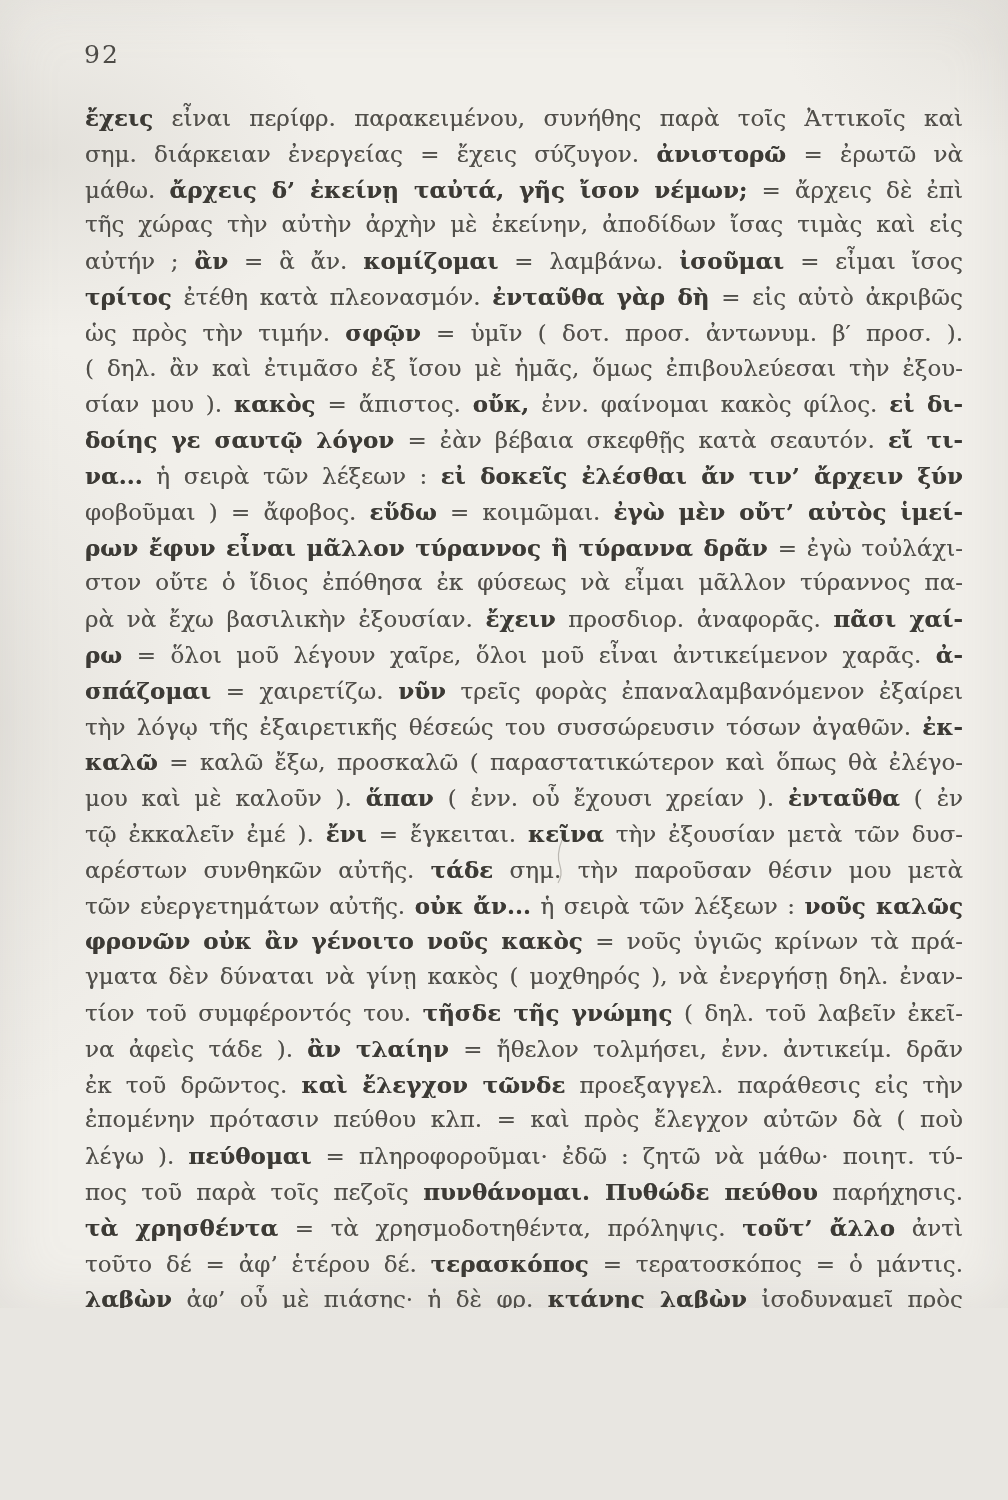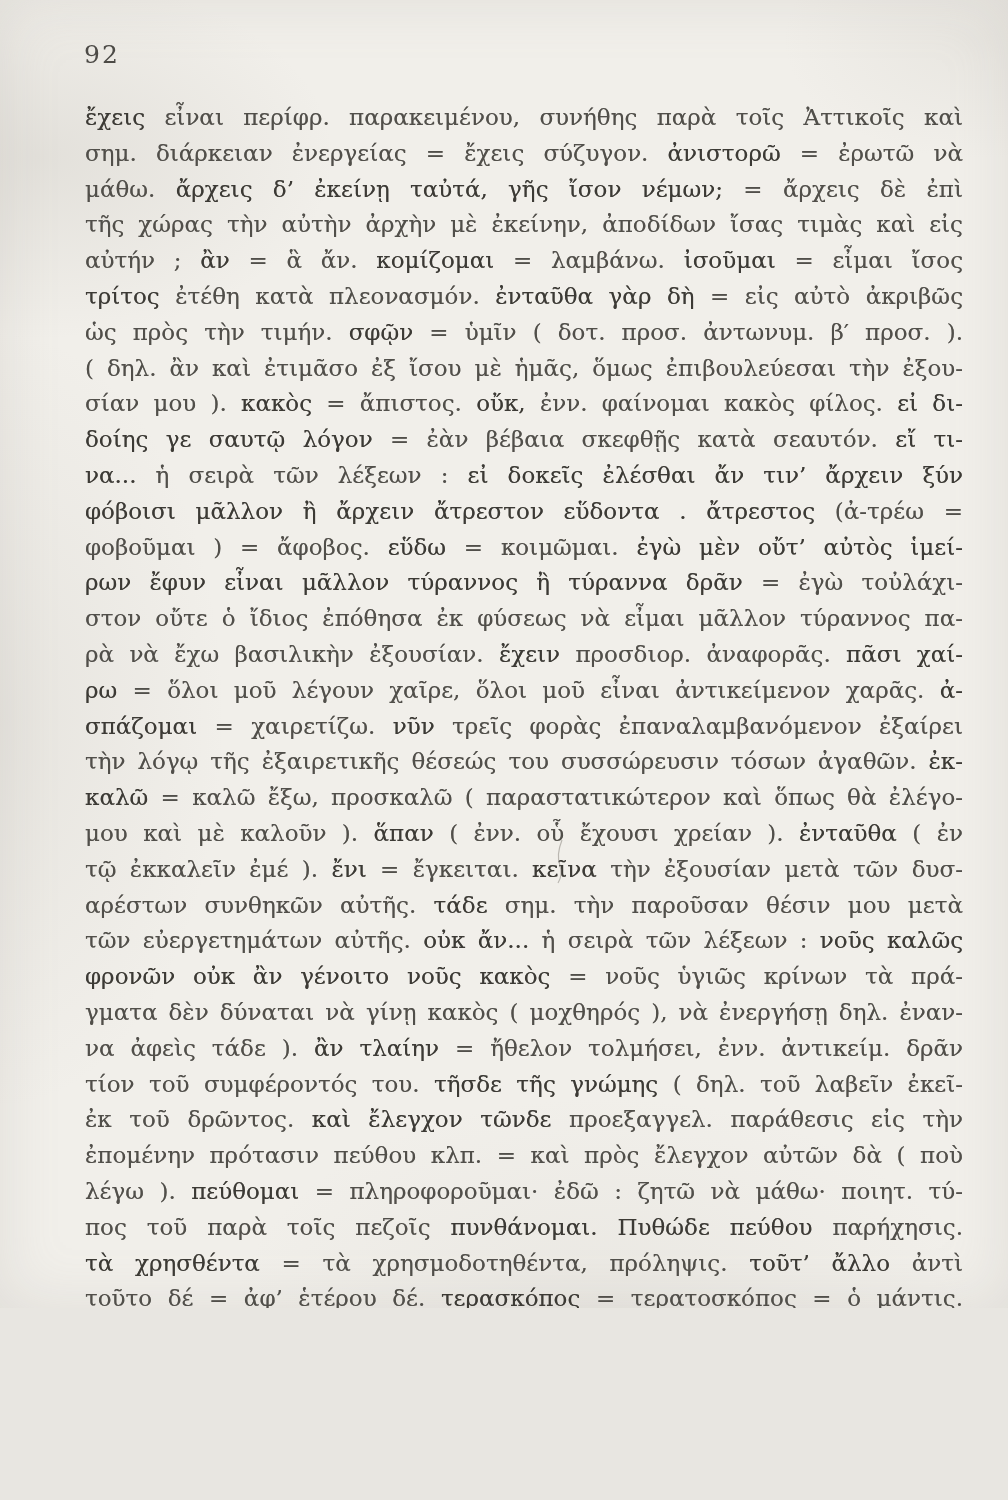--- a/index.html
+++ b/index.html
@@ -46,21 +46,21 @@
     height:35.8px;
     line-height:35.8px;
     text-align:justify;
     text-align-last:justify;
     -moz-text-align-last:justify;
     overflow:hidden;
     white-space:normal;
     text-shadow:0 0 0.5px rgba(81,79,74,0.55);
   }
   .line .b{
-    font-weight:normal;
+    font-weight:bold;
     color:var(--bold-ink);
     text-shadow:0 0 0.5px rgba(60,58,53,0.6);
   }
   .scratch{
     position:absolute;
     left:552px;
     top:838px;
     width:18px;
     height:46px;
     opacity:0.55;
@@ -77,37 +77,36 @@
       <div class="line"><span>σημ. διάρκειαν ἐνεργείας = ἔχεις σύζυγον. </span><span class="b">ἀνιστορῶ</span><span> = ἐρωτῶ νὰ</span></div>
       <div class="line"><span>μάθω. </span><span class="b">ἄρχεις δ’ ἐκείνῃ ταὐτά, γῆς ἴσον νέμων;</span><span> = ἄρχεις δὲ ἐπὶ</span></div>
       <div class="line"><span>τῆς χώρας τὴν αὐτὴν ἀρχὴν μὲ ἐκείνην, ἀποδίδων ἴσας τιμὰς καὶ εἰς</span></div>
       <div class="line"><span>αὐτήν ; </span><span class="b">ἂν</span><span> = ἃ ἄν. </span><span class="b">κομίζομαι</span><span> = λαμβάνω. </span><span class="b">ἰσοῦμαι</span><span> = εἶμαι ἴσος</span></div>
       <div class="line"><span class="b">τρίτος</span><span> ἐτέθη κατὰ πλεονασμόν. </span><span class="b">ἐνταῦθα γὰρ δὴ</span><span> = εἰς αὐτὸ ἀκριβῶς</span></div>
       <div class="line"><span>ὡς πρὸς τὴν τιμήν. </span><span class="b">σφῷν</span><span> = ὑμῖν ( δοτ. προσ. ἀντωνυμ. β′ προσ. ).</span></div>
       <div class="line"><span>( δηλ. ἂν καὶ ἐτιμᾶσο ἐξ ἴσου μὲ ἡμᾶς, ὅμως ἐπιβουλεύεσαι τὴν ἐξου-</span></div>
       <div class="line"><span>σίαν μου ). </span><span class="b">κακὸς</span><span> = ἄπιστος. </span><span class="b">οὔκ,</span><span> ἐνν. φαίνομαι κακὸς φίλος. </span><span class="b">εἰ δι-</span></div>
       <div class="line"><span class="b">δοίης γε σαυτῷ λόγον</span><span> = ἐὰν βέβαια σκεφθῇς κατὰ σεαυτόν. </span><span class="b">εἴ τι-</span></div>
       <div class="line"><span class="b">να...</span><span> ἡ σειρὰ τῶν λέξεων : </span><span class="b">εἰ δοκεῖς ἐλέσθαι ἄν τιν’ ἄρχειν ξύν</span></div>
-      <div class="line"><span class="b">φόβοισι μᾶλλον ἢ ἄρχειν ἄτρεστον εὕδοντα .</span><span> </span><span class="b">ἄτρεστος</span><span> (ἀ-τρέω =</span></div>
       <div class="line"><span>φοβοῦμαι ) = ἄφοβος. </span><span class="b">εὕδω</span><span> = κοιμῶμαι. </span><span class="b">ἐγὼ μὲν οὔτ’ αὐτὸς ἱμεί-</span></div>
       <div class="line"><span class="b">ρων ἔφυν εἶναι μᾶλλον τύραννος ἢ τύραννα δρᾶν</span><span> = ἐγὼ τοὐλάχι-</span></div>
       <div class="line"><span>στον οὔτε ὁ ἴδιος ἐπόθησα ἐκ φύσεως νὰ εἶμαι μᾶλλον τύραννος πα-</span></div>
       <div class="line"><span>ρὰ νὰ ἔχω βασιλικὴν ἐξουσίαν. </span><span class="b">ἔχειν</span><span> προσδιορ. ἀναφορᾶς. </span><span class="b">πᾶσι χαί-</span></div>
       <div class="line"><span class="b">ρω</span><span> = ὅλοι μοῦ λέγουν χαῖρε, ὅλοι μοῦ εἶναι ἀντικείμενον χαρᾶς. </span><span class="b">ἀ-</span></div>
       <div class="line"><span class="b">σπάζομαι</span><span> = χαιρετίζω. </span><span class="b">νῦν</span><span> τρεῖς φορὰς ἐπαναλαμβανόμενον ἐξαίρει</span></div>
       <div class="line"><span>τὴν λόγῳ τῆς ἐξαιρετικῆς θέσεώς του συσσώρευσιν τόσων ἀγαθῶν. </span><span class="b">ἐκ-</span></div>
       <div class="line"><span class="b">καλῶ</span><span> = καλῶ ἔξω, προσκαλῶ ( παραστατικώτερον καὶ ὅπως θὰ ἐλέγο-</span></div>
       <div class="line"><span>μου καὶ μὲ καλοῦν ). </span><span class="b">ἅπαν</span><span> ( ἐνν. οὗ ἔχουσι χρείαν ). </span><span class="b">ἐνταῦθα</span><span> ( ἐν</span></div>
       <div class="line"><span>τῷ ἐκκαλεῖν ἐμέ ). </span><span class="b">ἔνι</span><span> = ἔγκειται. </span><span class="b">κεῖνα</span><span> τὴν ἐξουσίαν μετὰ τῶν δυσ-</span></div>
       <div class="line"><span>αρέστων συνθηκῶν αὐτῆς. </span><span class="b">τάδε</span><span> σημ. τὴν παροῦσαν θέσιν μου μετὰ</span></div>
       <div class="line"><span>τῶν εὐεργετημάτων αὐτῆς. </span><span class="b">οὐκ ἄν...</span><span> ἡ σειρὰ τῶν λέξεων : </span><span class="b">νοῦς καλῶς</span></div>
       <div class="line"><span class="b">φρονῶν οὐκ ἂν γένοιτο νοῦς κακὸς</span><span> = νοῦς ὑγιῶς κρίνων τὰ πρά-</span></div>
       <div class="line"><span>γματα δὲν δύναται νὰ γίνῃ κακὸς ( μοχθηρός ), νὰ ἐνεργήσῃ δηλ. ἐναν-</span></div>
+      <div class="line"><span>τίον τοῦ συμφέροντός του. </span><span class="b">τῆσδε τῆς γνώμης</span><span> ( δηλ. τοῦ λαβεῖν ἐκεῖ-</span></div>
       <div class="line"><span>να ἀφεὶς τάδε ). </span><span class="b">ἂν τλαίην</span><span> = ἤθελον τολμήσει, ἐνν. ἀντικείμ. δρᾶν</span></div>
-      <div class="line"><span>τίον τοῦ συμφέροντός του. </span><span class="b">τῆσδε τῆς γνώμης</span><span> ( δηλ. τοῦ λαβεῖν ἐκεῖ-</span></div>
       <div class="line"><span>ἐκ τοῦ δρῶντος. </span><span class="b">καὶ ἔλεγχον τῶνδε</span><span> προεξαγγελ. παράθεσις εἰς τὴν</span></div>
       <div class="line"><span>ἐπομένην πρότασιν πεύθου κλπ. = καὶ πρὸς ἔλεγχον αὐτῶν δὰ ( ποὺ</span></div>
       <div class="line"><span>λέγω ). </span><span class="b">πεύθομαι</span><span> = πληροφοροῦμαι· ἐδῶ : ζητῶ νὰ μάθω· ποιητ. τύ-</span></div>
       <div class="line"><span>πος τοῦ παρὰ τοῖς πεζοῖς </span><span class="b">πυνθάνομαι. Πυθώδε πεύθου</span><span> παρήχησις.</span></div>
       <div class="line"><span class="b">τὰ χρησθέντα</span><span> = τὰ χρησμοδοτηθέντα, πρόληψις. </span><span class="b">τοῦτ’ ἄλλο</span><span> ἀντὶ</span></div>
       <div class="line"><span>τοῦτο δέ = ἀφ’ ἑτέρου δέ. </span><span class="b">τερασκόπος</span><span> = τερατοσκόπος = ὁ μάντις.</span></div>
       <div class="line"><span class="b">λαβὼν</span><span> ἀφ’ οὗ μὲ πιάσῃς· ἡ δὲ φρ. </span><span class="b">κτάνῃς λαβὼν</span><span> ἰσοδυναμεῖ πρὸς</span></div>
     </div>
   <svg class="scratch" viewBox="0 0 18 46">
     <path d="M10 2 C 6 12, 5 20, 8 28 C 10 34, 9 40, 6 45" fill="none" stroke="#8d8982" stroke-width="1.2"></path>

